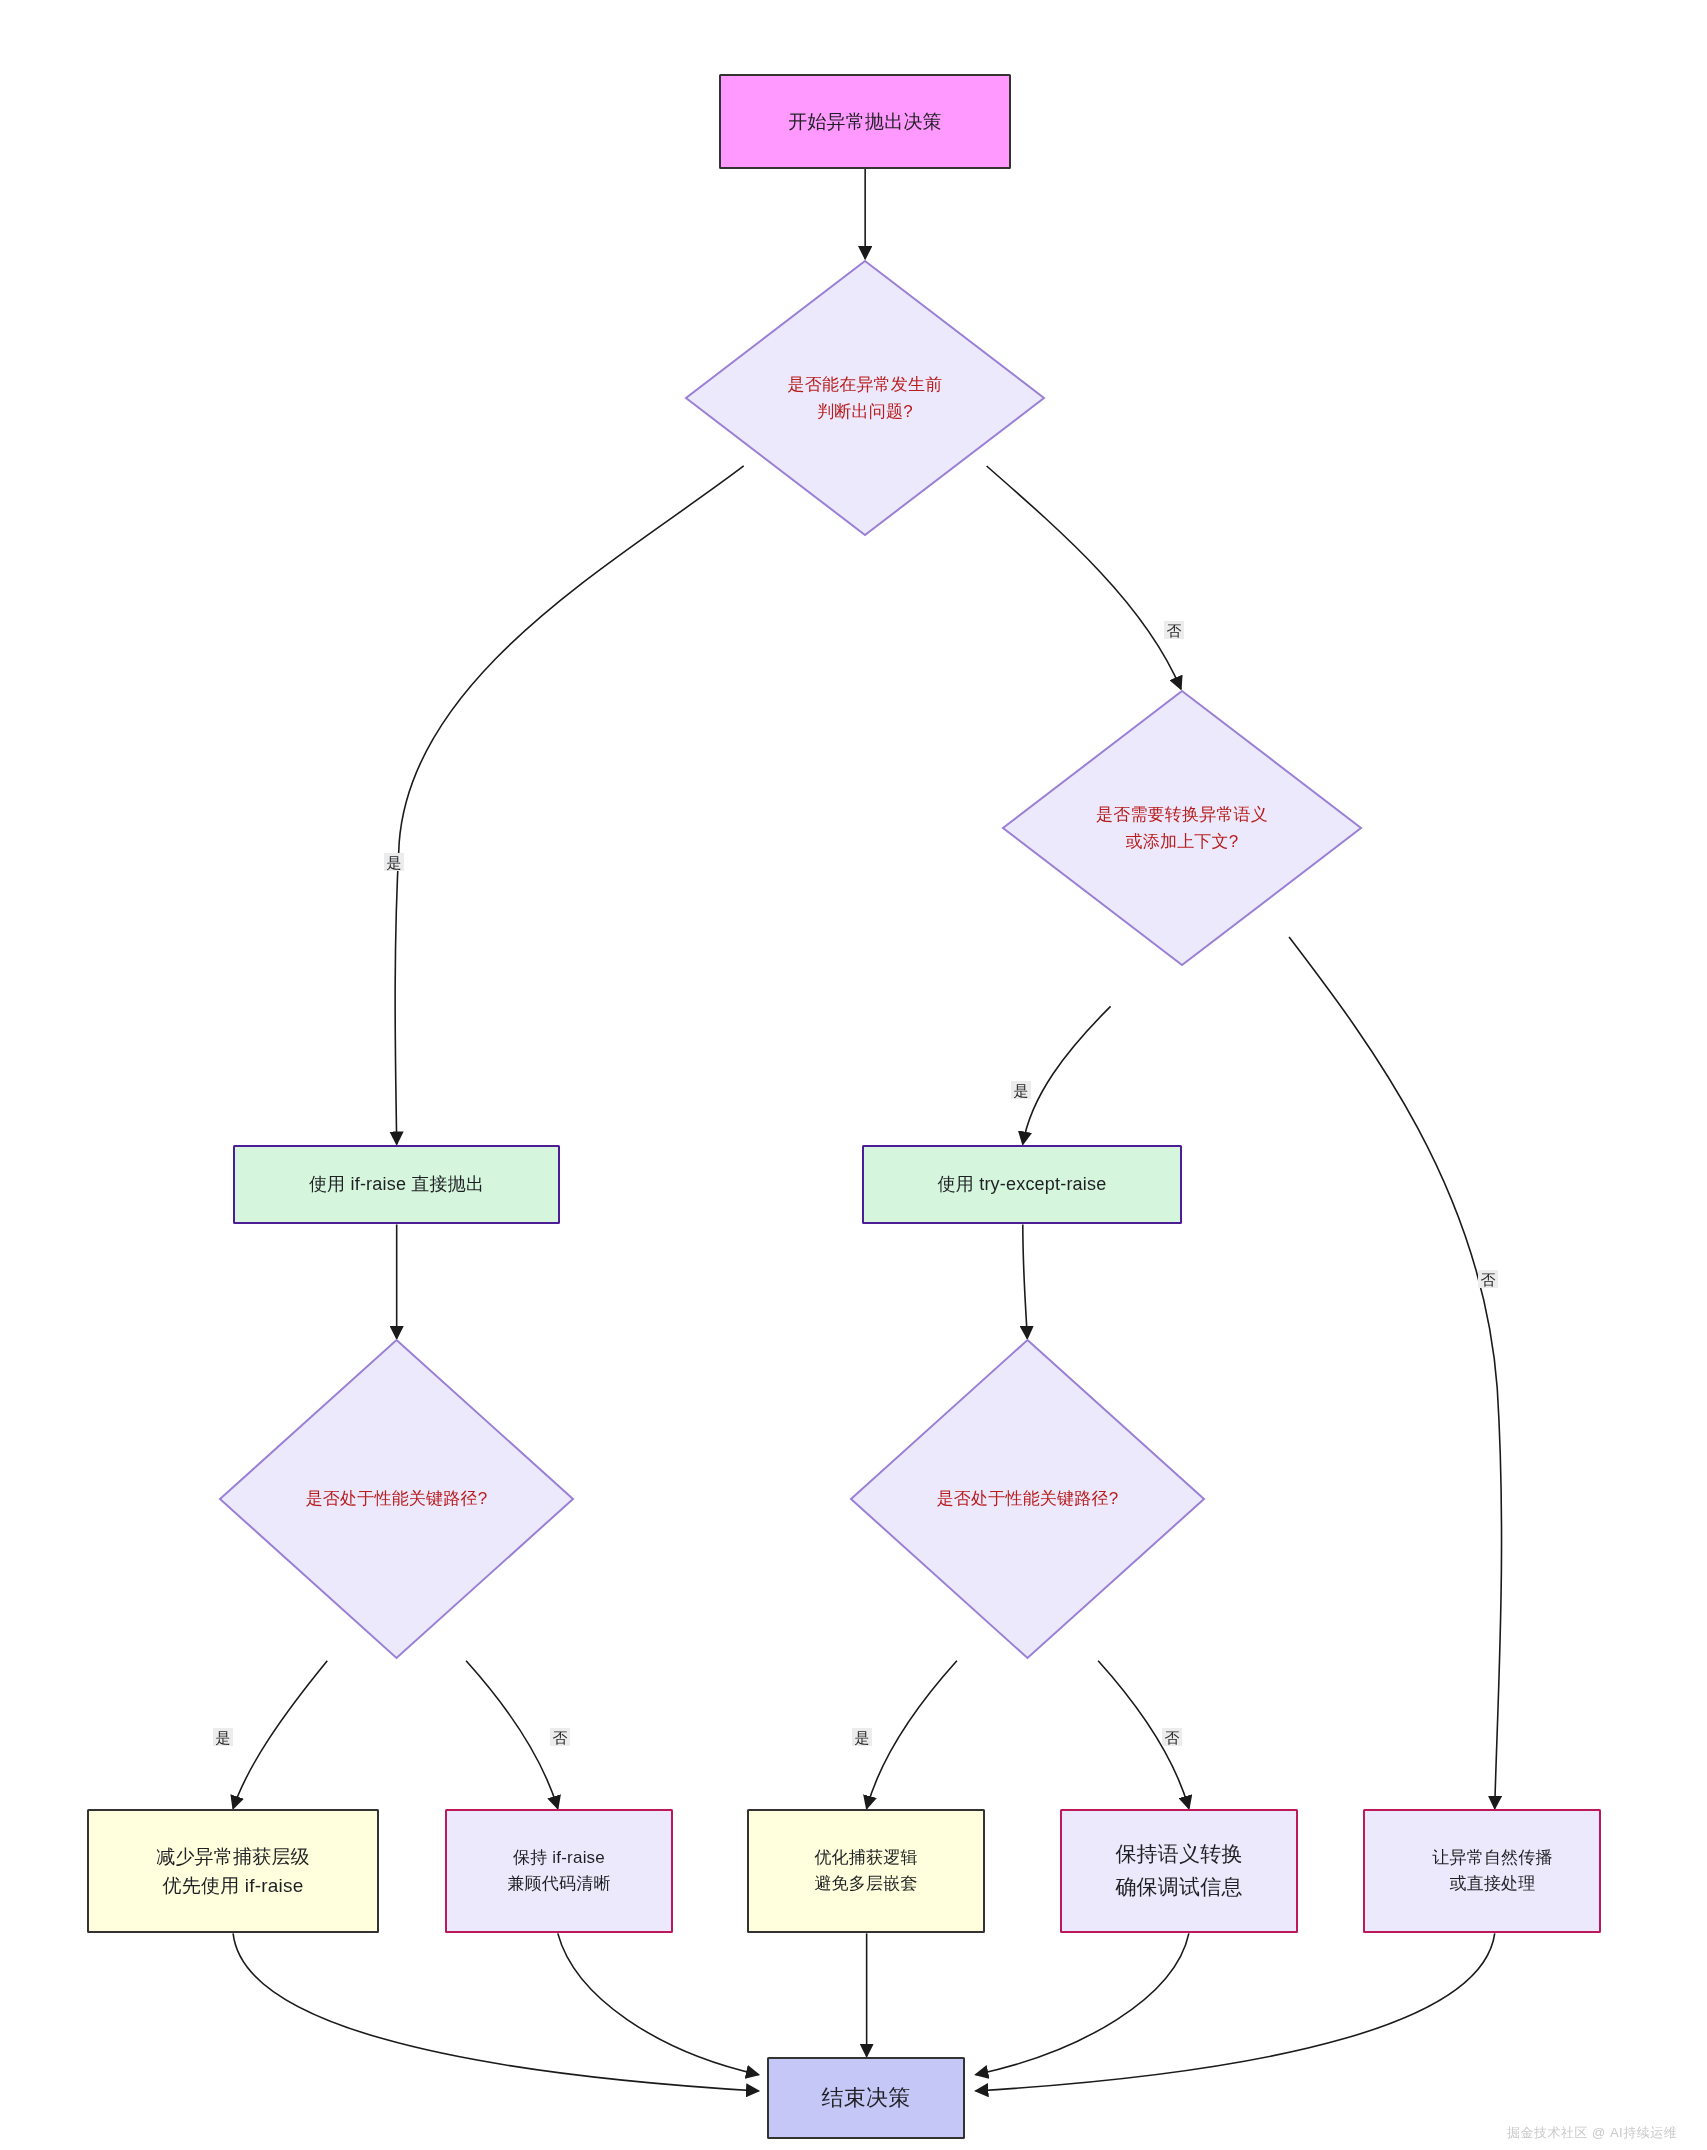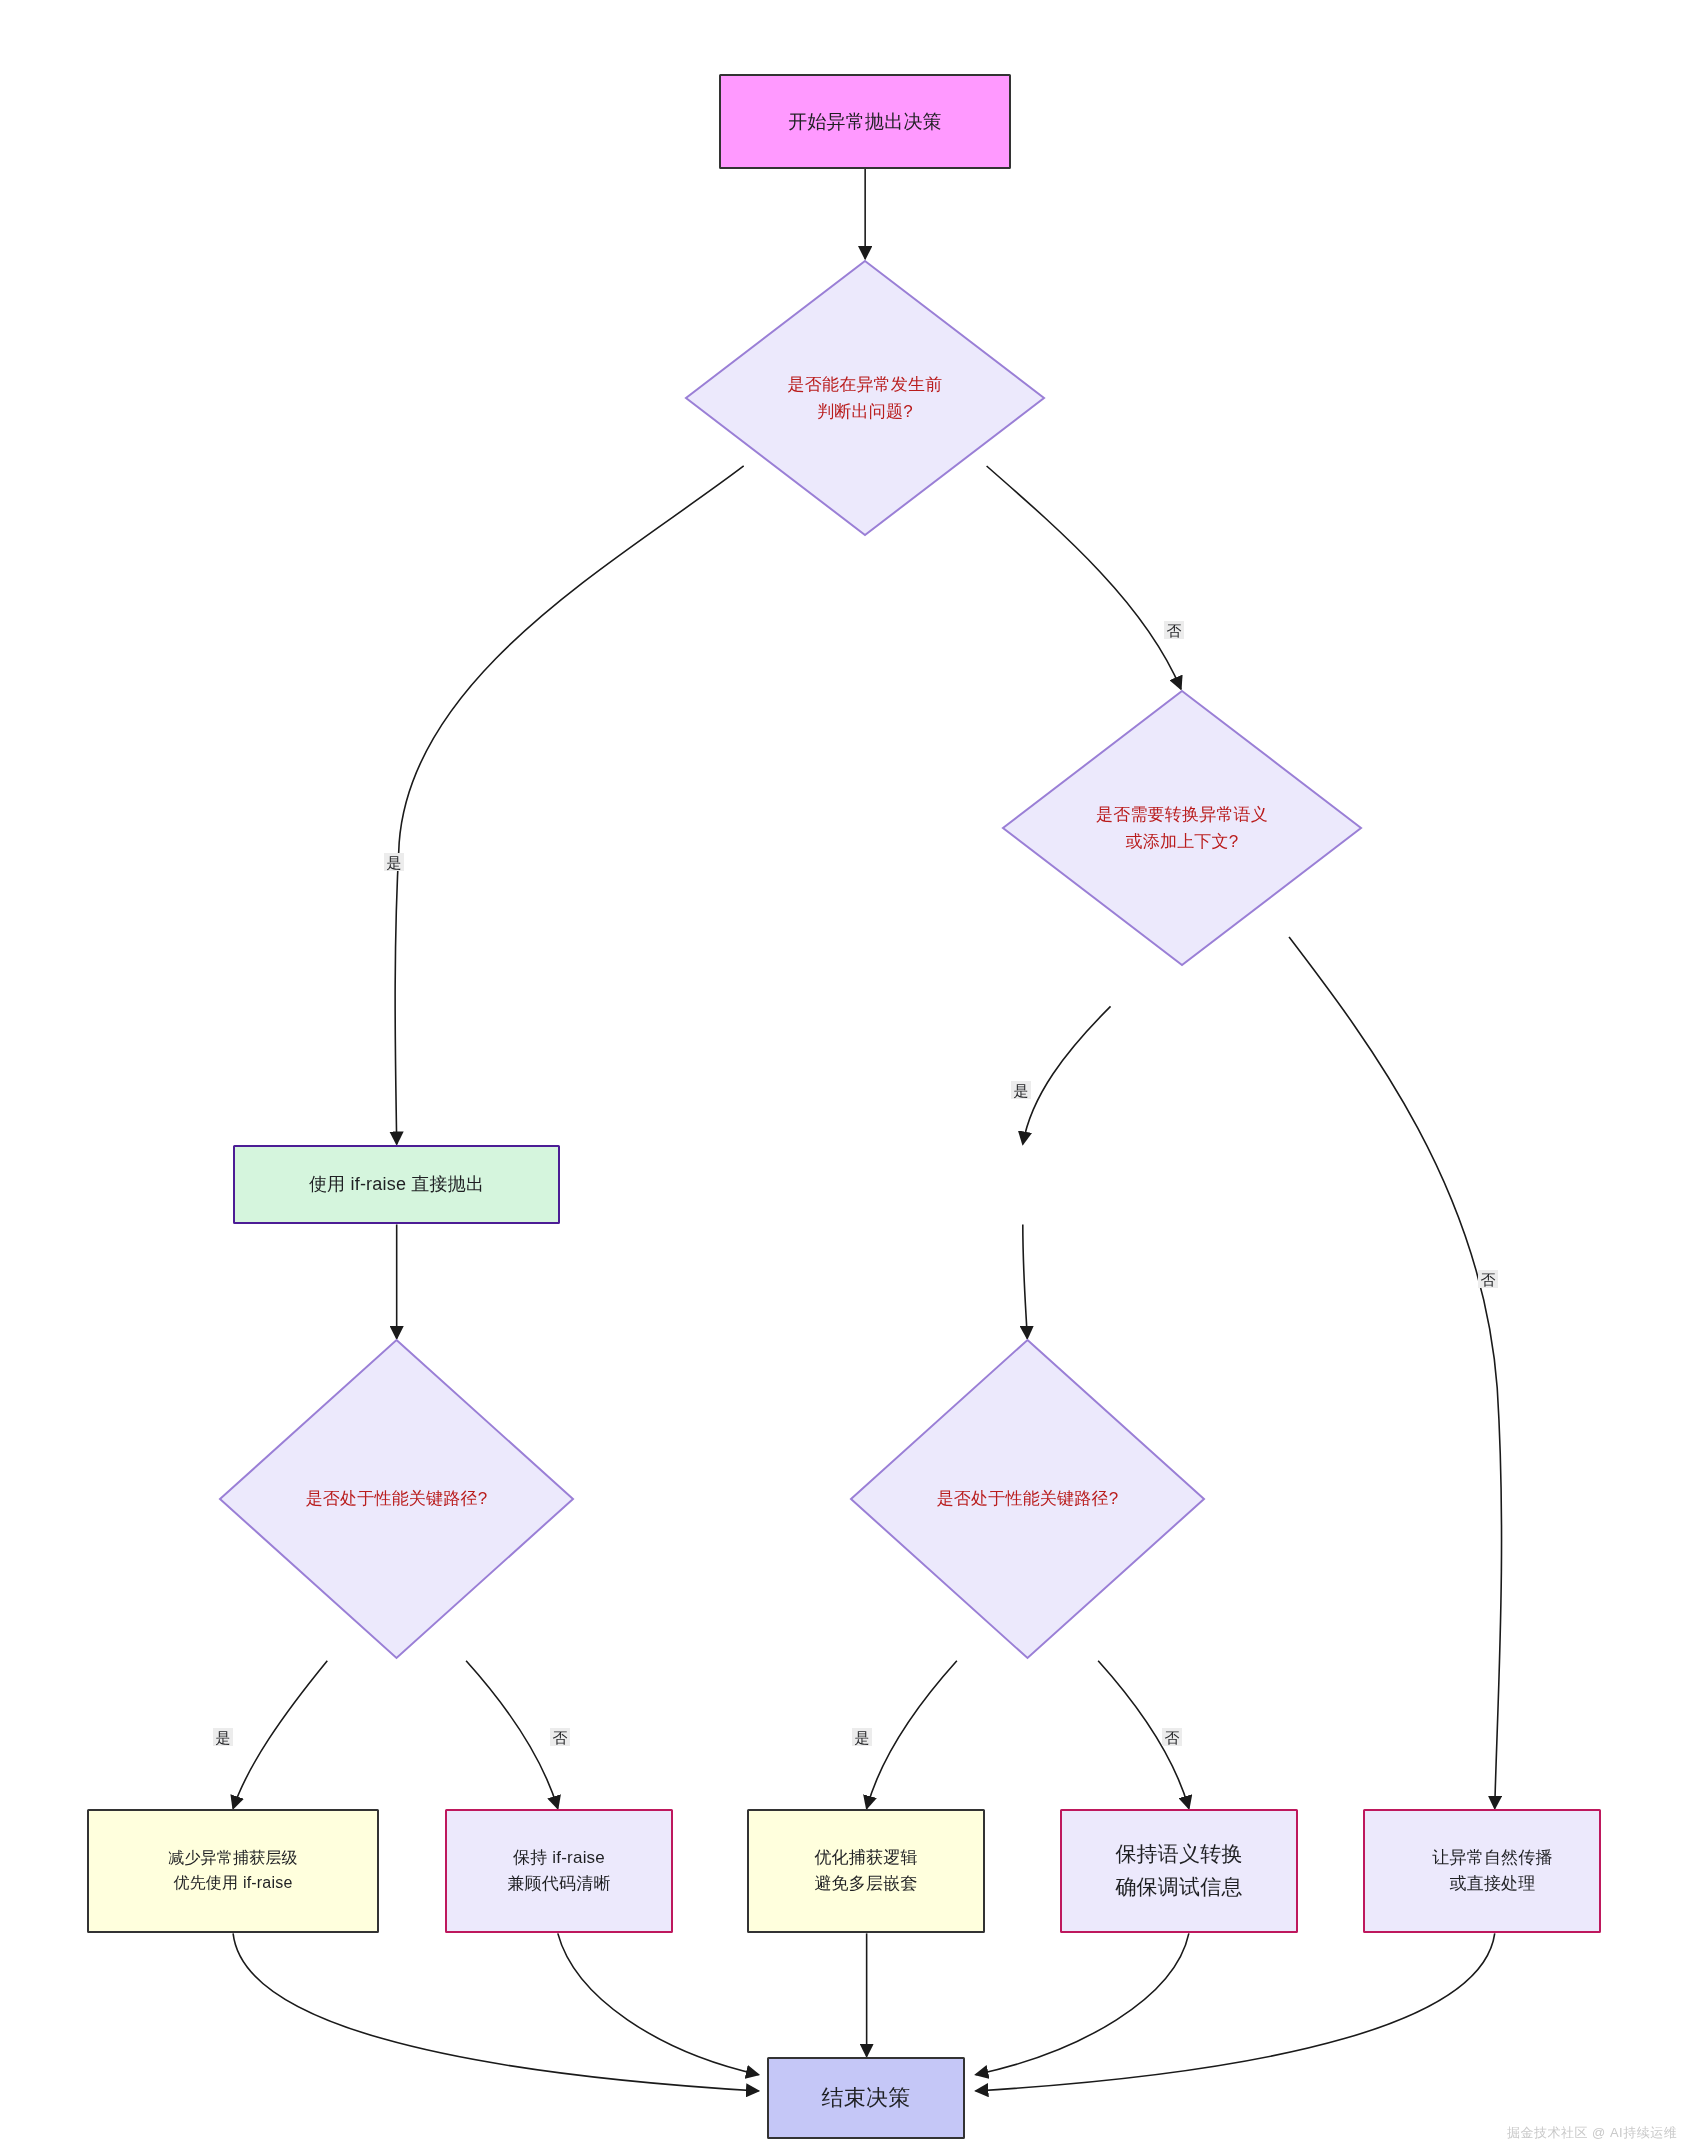--- a/index.html
+++ b/index.html
@@ -177,40 +177,43 @@
     <div class="diamond-label" style="font-size:17px;">
       <span class="ln">是否需要转换异常语义</span>
       <span class="ln">或添加上下文?</span>
     </div>
   </div>
 
   <div class="node rect process" style="left:233px; top:1145px; width:327px; height:79px; font-size:18px;">
     <span class="ln">使用 if-raise 直接抛出</span>
   </div>
 
+  <div class="node rect process" style="left:862px; top:1145px; width:320px; height:79px; font-size:18px;">
+    <span class="ln">使用 try-except-raise</span>
+  </div>
 
   <div class="diamond-wrap" style="left:218px; top:1338px; width:357px; height:322px;">
     <svg class="diamond-shape" viewBox="0 0 720 650" preserveAspectRatio="none">
       <polygon points="360,4 716,325 360,646 4,325" fill="#ece9fc" stroke="#9a7fd6" stroke-width="4"></polygon>
     </svg>
     <div class="diamond-label" style="font-size:17px;">
       <span class="ln">是否处于性能关键路径?</span>
     </div>
   </div>
 
   <div class="diamond-wrap" style="left:849px; top:1338px; width:357px; height:322px;">
     <svg class="diamond-shape" viewBox="0 0 720 650" preserveAspectRatio="none">
       <polygon points="360,4 716,325 360,646 4,325" fill="#ece9fc" stroke="#9a7fd6" stroke-width="4"></polygon>
     </svg>
     <div class="diamond-label" style="font-size:17px;">
       <span class="ln">是否处于性能关键路径?</span>
     </div>
   </div>
 
-  <div class="node rect result-yellow" style="left:87px; top:1809px; width:292px; height:124px; font-size:16px;">
+  <div class="node rect result-yellow" style="left:87px; top:1809px; width:292px; height:124px; font-size:19px;">
     <span class="ln">减少异常捕获层级</span>
     <span class="ln">优先使用 if-raise</span>
   </div>
 
   <div class="node rect result-lav" style="left:445px; top:1809px; width:228px; height:124px; font-size:17px;">
     <span class="ln">保持 if-raise</span>
     <span class="ln">兼顾代码清晰</span>
   </div>
 
   <div class="node rect result-yellow" style="left:747px; top:1809px; width:238px; height:124px; font-size:17px;">

